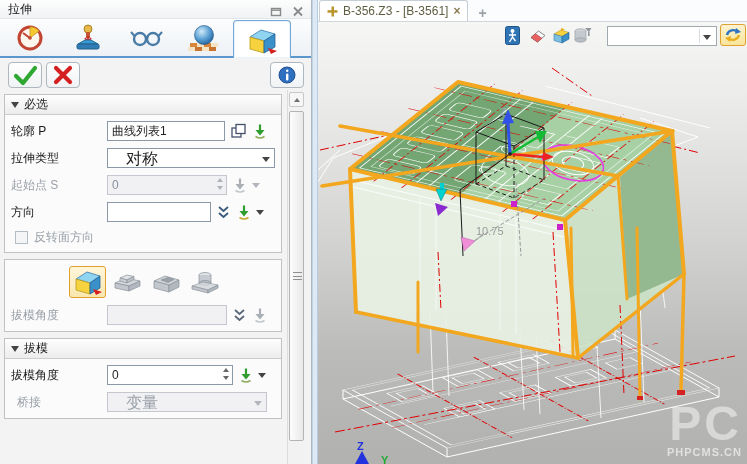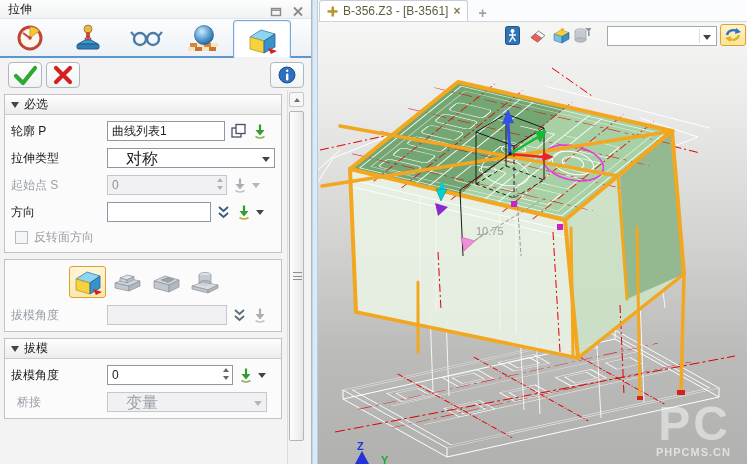--- a/index.html
+++ b/index.html
@@ -95,21 +95,21 @@
 
   #vtoolbar { position:absolute; left:0; top:0; width:429px; height:28px; display:flex; align-items:center; }
   .vt { position:absolute; top:4px; }
   #vt-combo { position:absolute; left:289px; top:4px; width:110px; height:20px; background:#fff;
               border:1px solid #a0a8b0; display:flex; align-items:center; }
   #vt-combo .sep { position:absolute; right:16px; top:2px; bottom:2px; width:1px; background:#d8dce0; }
   #vt-combo .caret { right:5px; }
   #vt-swap { position:absolute; left:402px; top:2px; width:26px; height:22px; border:1px solid #e0a030;
              border-radius:3px; background:linear-gradient(#fdf3cf,#f8e49a); display:flex; align-items:center; justify-content:center; }
 
-  #watermark { position:absolute; right:16px; bottom:6px; text-align:right; pointer-events:none; }
+  #watermark { position:absolute; right:5px; bottom:6px; text-align:right; pointer-events:none; }
   #wm-logo { font-size:48px; line-height:44px; font-weight:bold; letter-spacing:3px;
              color:rgba(255,255,255,0.48); font-family:"Liberation Sans",sans-serif; }
   #wm-text { font-size:11px; font-weight:bold; letter-spacing:1px; color:rgba(255,255,255,0.60); }
 </style>
 </head>
 <body>
 
 <div id="root">
 
   <div id="panel">

